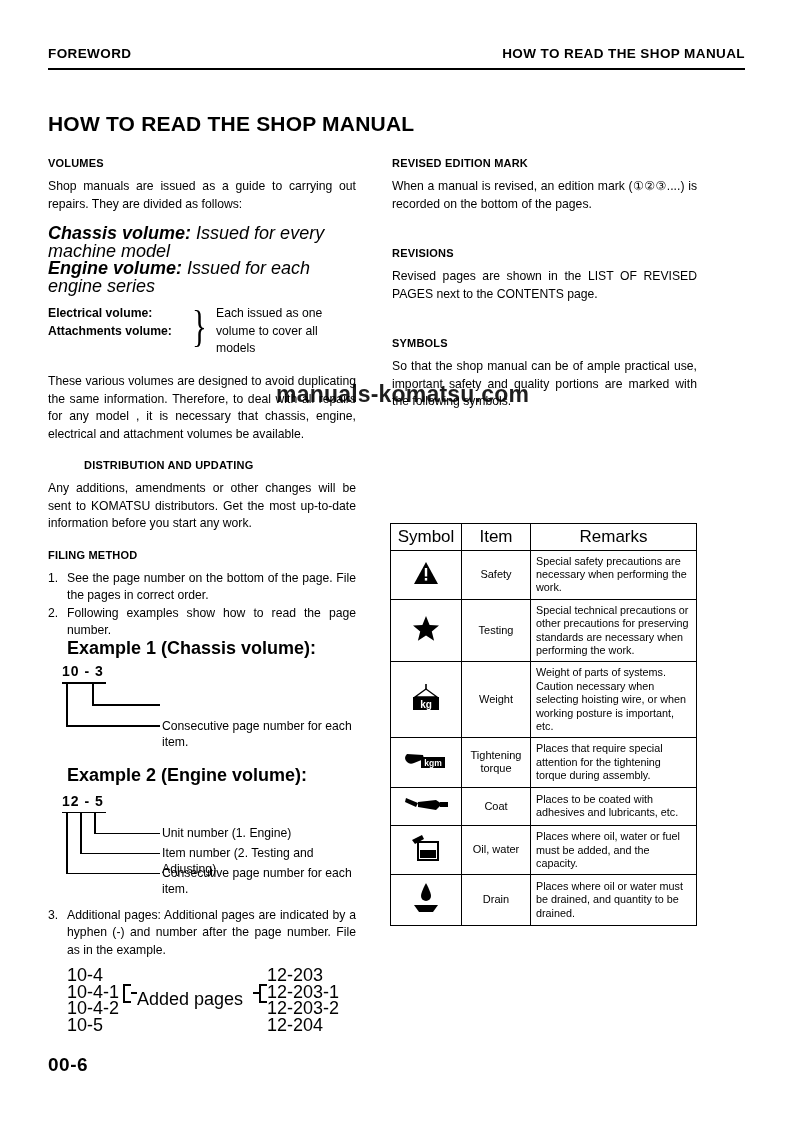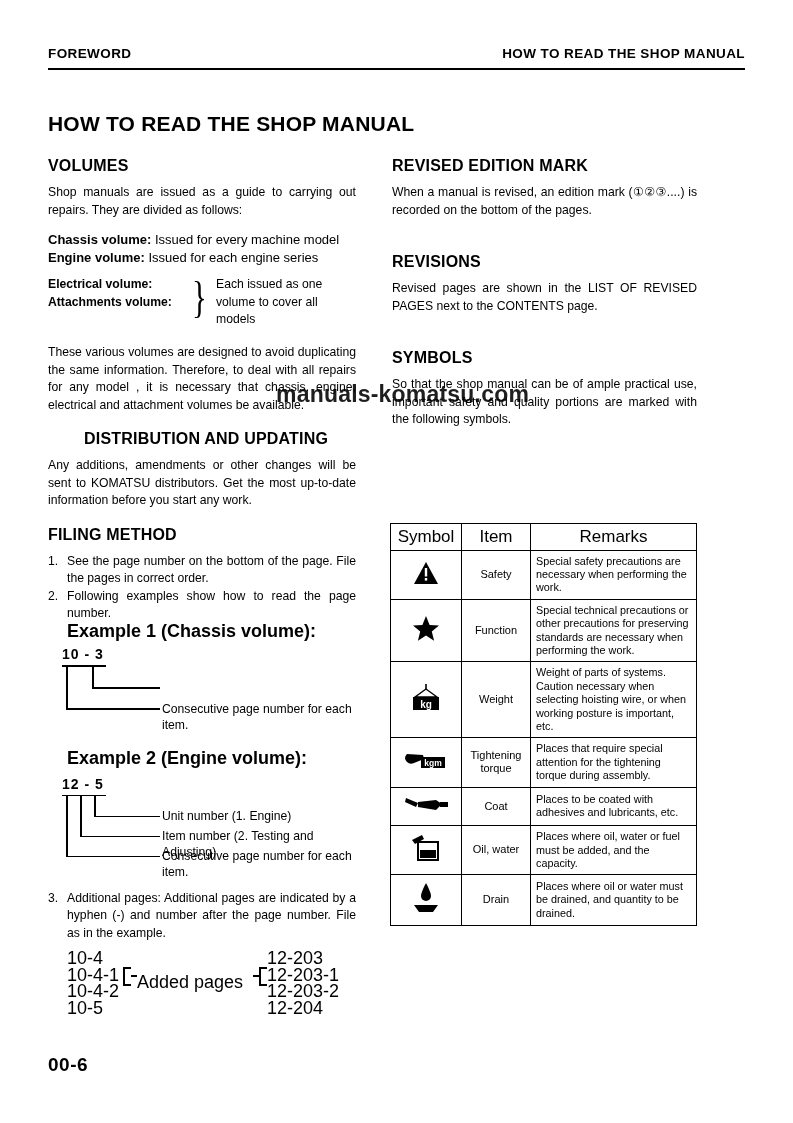--- a/index.html
+++ b/index.html
@@ -62,36 +62,37 @@
     width: 308px;
   }
   .col-right {
     position: absolute;
     left: 392px;
     top: 157px;
     width: 305px;
   }
 
   h2.sec {
-    font-size: 16px;
+    font-size: 11px;
     font-weight: bold;
     margin: 0 0 9px 0;
     letter-spacing: .2px;
   }
   p.body {
     font-size: 12.2px;
     line-height: 17.5px;
     margin: 0 0 12px 0;
     text-align: justify;
   }
 
   .defline {
-    font-size: 13px;
+    font-size: 18px;
     line-height: 17.5px;
     margin: 0;
+    font-style: italic;
   }
   .defline b { font-weight: bold; }
 
   
   .bracket-group {
     position: relative;
     margin: 10px 0 10px 0;
     height: 58px;
     font-size: 12.2px;
     line-height: 17.5px;
@@ -472,21 +473,21 @@
         </td>
         <td class="item">Safety</td>
         <td class="rem">Special safety precautions are necessary when performing the work.</td>
       </tr>
       <tr>
         <td class="sym">
           <svg width="26" height="25" viewBox="0 0 26 25" aria-hidden="true">
             <polygon points="13,0 16.6,8.9 26,9.5 18.8,15.6 21.1,24.7 13,19.6 4.9,24.7 7.2,15.6 0,9.5 9.4,8.9" fill="#000"></polygon>
           </svg>
         </td>
-        <td class="item">Function</td>
+        <td class="item">Testing</td>
         <td class="rem">Special technical precautions or other precautions for preserving standards are necessary when performing the work.</td>
       </tr>
       <tr>
         <td class="sym">
           <svg width="46" height="32" viewBox="0 0 46 32" aria-hidden="true">
             <path d="M23 2 v5" stroke="#000" stroke-width="1.6" fill="none"></path>
             <path d="M23 7 L12 15 H34 Z" fill="none" stroke="#000" stroke-width="1.4"></path>
             <rect x="10" y="15" width="26" height="13" fill="#000"></rect>
             <text x="23" y="25.5" font-family="Liberation Sans, sans-serif" font-size="10" font-weight="bold" fill="#fff" text-anchor="middle">kg</text>
           </svg>

